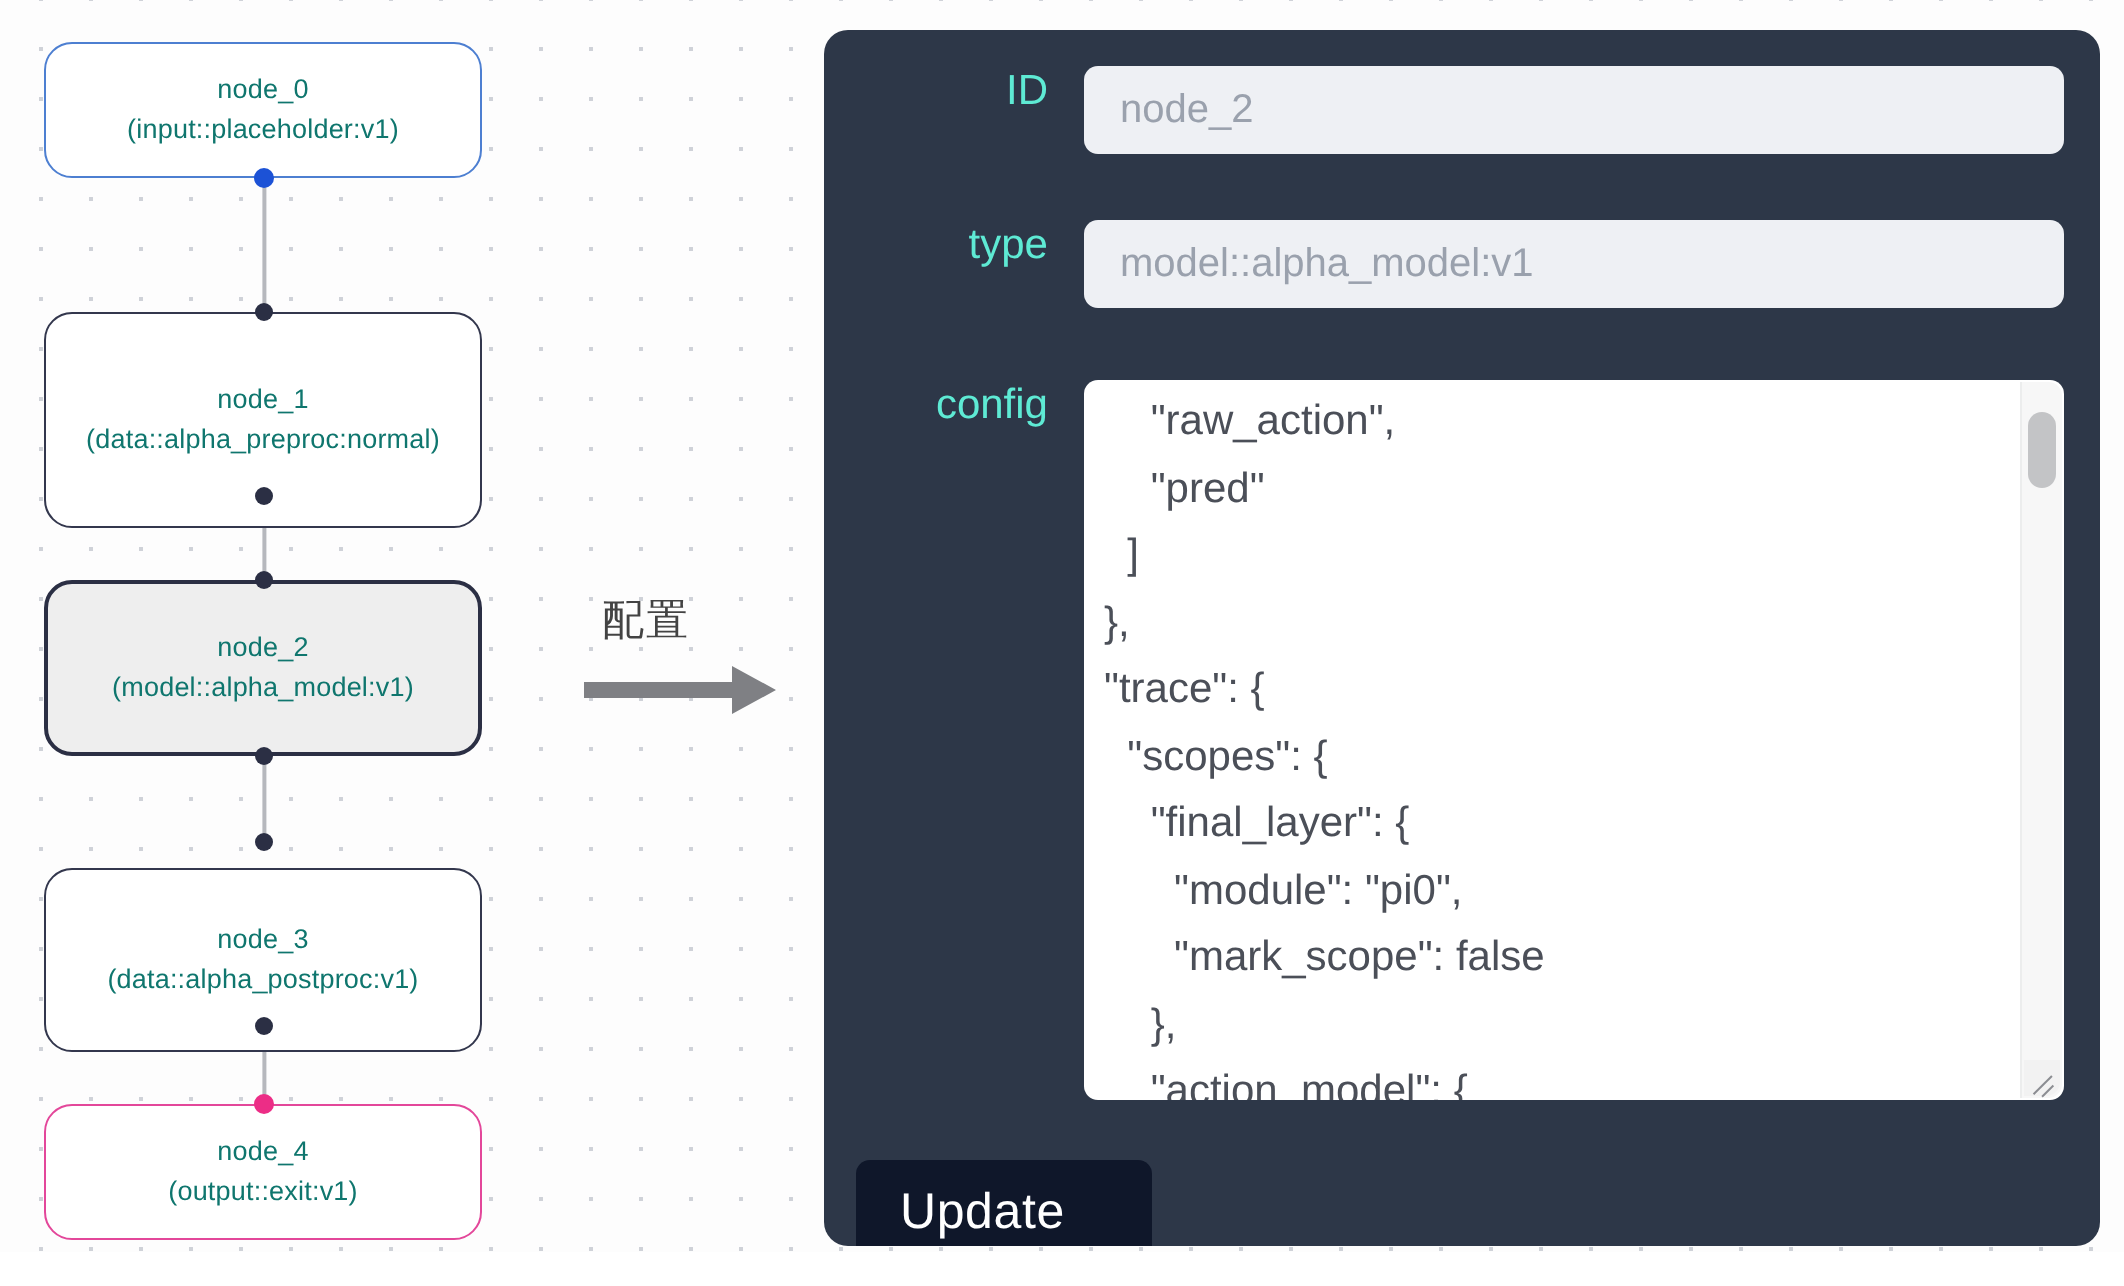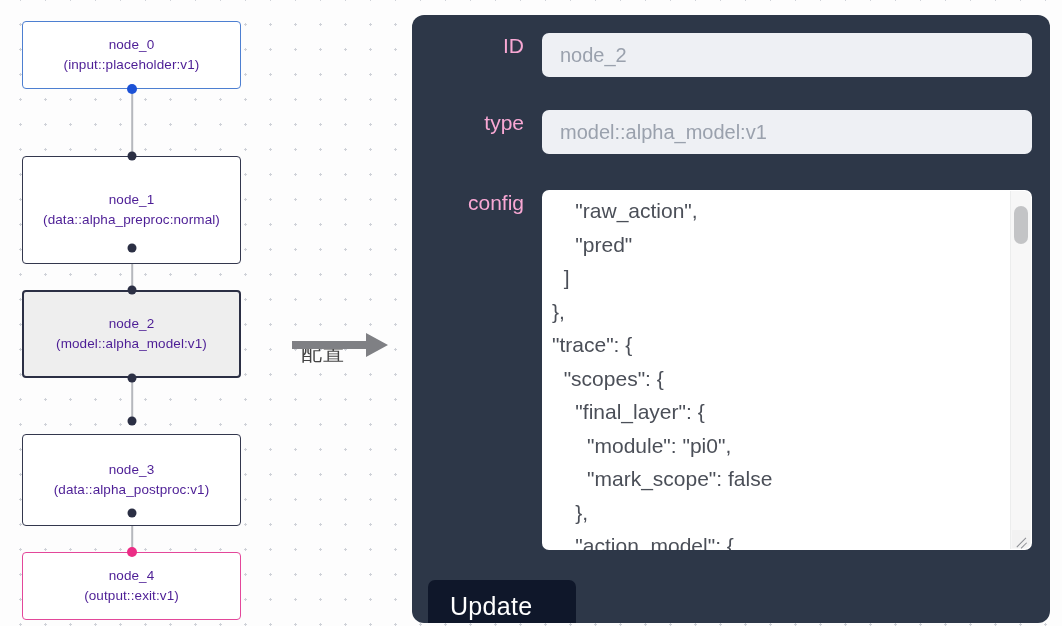--- a/index.html
+++ b/index.html
@@ -29,26 +29,26 @@
     background-image: radial-gradient(#cfd2d8 1.1px, transparent 1.2px);
     background-size: 25px 25px;
     background-position: 8px 12px;
   }
 
   .node {
     position: absolute;
     box-sizing: border-box;
     background: #ffffff;
     border: 1.6px solid #33374d;
-    border-radius: 4px;
+    border-radius: 14px;
     display: flex;
     align-items: center;
     justify-content: center;
     text-align: center;
-    color: #4c1d95;
+    color: #0f766e;
     font-size: 13.5px;
     line-height: 20px;
     letter-spacing: .1px;
     padding: 2px 8px;
     word-break: break-all;
   }
   .node.n-input   { border-color: #4d7fd1; }
   .node.n-output  { border-color: #e3479a; }
   .node.n-selected{ background: #eeeeee; border-color: #2b2f44; border-width: 2px; }
 
@@ -81,21 +81,20 @@
     height: 66px;
   }
   #annotation .anno-text {
     position: absolute;
     left: 9px;
     top: 0;
     font-size: 21px;
     color: #434343;
     letter-spacing: 1px;
     white-space: nowrap;
-    margin-top: 43px;
   }
   #annotation .anno-arrow {
     position: absolute;
     left: 0;
     top: 34px;
   }
 
   
   #panel {
     position: absolute;
@@ -110,21 +109,21 @@
   .field-row {
     position: absolute;
     display: flex;
     align-items: flex-start;
   }
   .field-label {
     width: 112px;
     text-align: right;
     padding-right: 18px;
     box-sizing: border-box;
-    color: #f9a8d4;
+    color: #5eead4;
     font-size: 21px;
     line-height: 26px;
   }
   .field-input {
     box-sizing: border-box;
     width: 490px;
     height: 44px;
     background: #eef0f4;
     border: none;
     border-radius: 7px;

